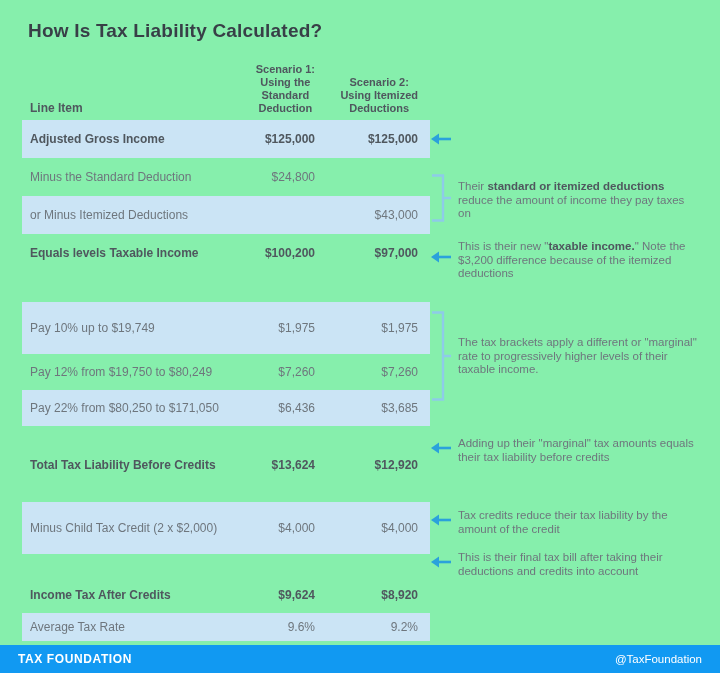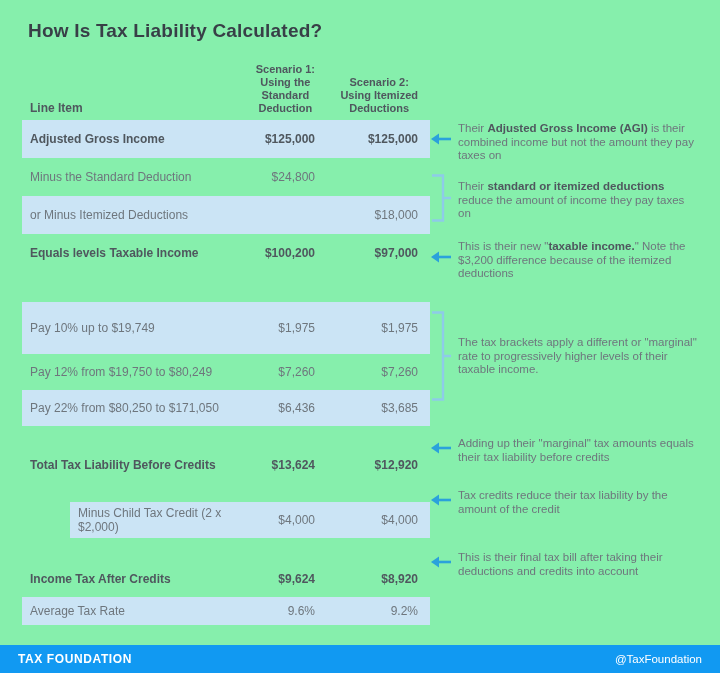--- a/index.html
+++ b/index.html
@@ -64,21 +64,21 @@
         <div class="cell v2">$125,000</div>
       </div>
       <div class="row" style="height: 38px;">
         <div class="cell label">Minus the Standard Deduction</div>
         <div class="cell v1">$24,800</div>
         <div class="cell v2"></div>
       </div>
       <div class="row shade" style="height: 38px;">
         <div class="cell label">or Minus Itemized Deductions</div>
         <div class="cell v1"></div>
-        <div class="cell v2">$18,000</div>
+        <div class="cell v2">$43,000</div>
       </div>
       <div class="row bold" style="height: 38px;">
         <div class="cell label">Equals levels Taxable Income</div>
         <div class="cell v1">$100,200</div>
         <div class="cell v2">$97,000</div>
       </div>
       <div class="row shade" style="height: 52px; margin-top: 30px;">
         <div class="cell label">Pay 10% up to $19,749</div>
         <div class="cell v1">$1,975</div>
         <div class="cell v2">$1,975</div>
@@ -91,21 +91,21 @@
       <div class="row shade" style="height: 36px;">
         <div class="cell label">Pay 22% from $80,250 to $171,050</div>
         <div class="cell v1">$6,436</div>
         <div class="cell v2">$3,685</div>
       </div>
       <div class="row bold" style="height: 36px; margin-top: 21px;">
         <div class="cell label">Total Tax Liability Before Credits</div>
         <div class="cell v1">$13,624</div>
         <div class="cell v2">$12,920</div>
       </div>
-      <div class="row shade" style="height: 36px; margin-top: 19px; margin-left: 48px;">
+      <div class="row shade" style="height: 52px; margin-top: 19px;">
         <div class="cell label">Minus Child Tax Credit (2 x $2,000)</div>
         <div class="cell v1">$4,000</div>
         <div class="cell v2">$4,000</div>
       </div>
       <div class="row bold" style="height: 36px; margin-top: 23px;">
         <div class="cell label">Income Tax After Credits</div>
         <div class="cell v1">$9,624</div>
         <div class="cell v2">$8,920</div>
       </div>
       <div class="row shade" style="height: 28px;">
@@ -114,21 +114,20 @@
         <div class="cell v2">9.2%</div>
       </div>
     </div>
 
   <div>
       <div class="annotation" style="top: 122px;">
         <div class="marker" style="margin-top: 9px;"><svg width="22" height="12" viewBox="0 0 22 12">
             <path d="M21 6 H7" stroke="var(--arrow)" stroke-width="2.6" fill="none"></path>
             <path d="M9 0.5 L1 6 L9 11.5 Z" fill="var(--arrow)"></path>
           </svg></div>
-        <div class="ann-text"><span>Their </span><span class="b">Adjusted Gross Income (AGI)</span><span> is their combined income but not the amount they pay taxes on</span></div>
       </div>
       <div class="annotation" style="top: 180px;">
         <div class="marker" style="margin-top: -6px;"><svg width="22" height="48" viewBox="0 0 22 48">
             <path d="M2 1.5 H13 V46.5 H2 M13 24 H21" fill="none" stroke="var(--bracket)" stroke-width="2.4"></path>
           </svg></div>
         <div class="ann-text"><span>Their </span><span class="b">standard or itemized deductions</span><span> reduce the amount of income they pay taxes on</span></div>
       </div>
       <div class="annotation" style="top: 240px;">
         <div class="marker" style="margin-top: 9px;"><svg width="22" height="12" viewBox="0 0 22 12">
             <path d="M21 6 H7" stroke="var(--arrow)" stroke-width="2.6" fill="none"></path>
@@ -142,21 +141,21 @@
           </svg></div>
         <div class="ann-text"><span>The tax brackets apply a different or "marginal" rate to progressively higher levels of their taxable income.</span></div>
       </div>
       <div class="annotation" style="top: 437px;">
         <div class="marker" style="margin-top: 3px;"><svg width="22" height="12" viewBox="0 0 22 12">
             <path d="M21 6 H7" stroke="var(--arrow)" stroke-width="2.6" fill="none"></path>
             <path d="M9 0.5 L1 6 L9 11.5 Z" fill="var(--arrow)"></path>
           </svg></div>
         <div class="ann-text"><span>Adding up their "marginal" tax amounts equals their tax liability before credits</span></div>
       </div>
-      <div class="annotation" style="top: 489px;">
+      <div class="annotation" style="top: 509px;">
         <div class="marker" style="margin-top: 3px;"><svg width="22" height="12" viewBox="0 0 22 12">
             <path d="M21 6 H7" stroke="var(--arrow)" stroke-width="2.6" fill="none"></path>
             <path d="M9 0.5 L1 6 L9 11.5 Z" fill="var(--arrow)"></path>
           </svg></div>
         <div class="ann-text"><span>Tax credits reduce their tax liability by the amount of the credit</span></div>
       </div>
       <div class="annotation" style="top: 551px;">
         <div class="marker" style="margin-top: 3px;"><svg width="22" height="12" viewBox="0 0 22 12">
             <path d="M21 6 H7" stroke="var(--arrow)" stroke-width="2.6" fill="none"></path>
             <path d="M9 0.5 L1 6 L9 11.5 Z" fill="var(--arrow)"></path>

